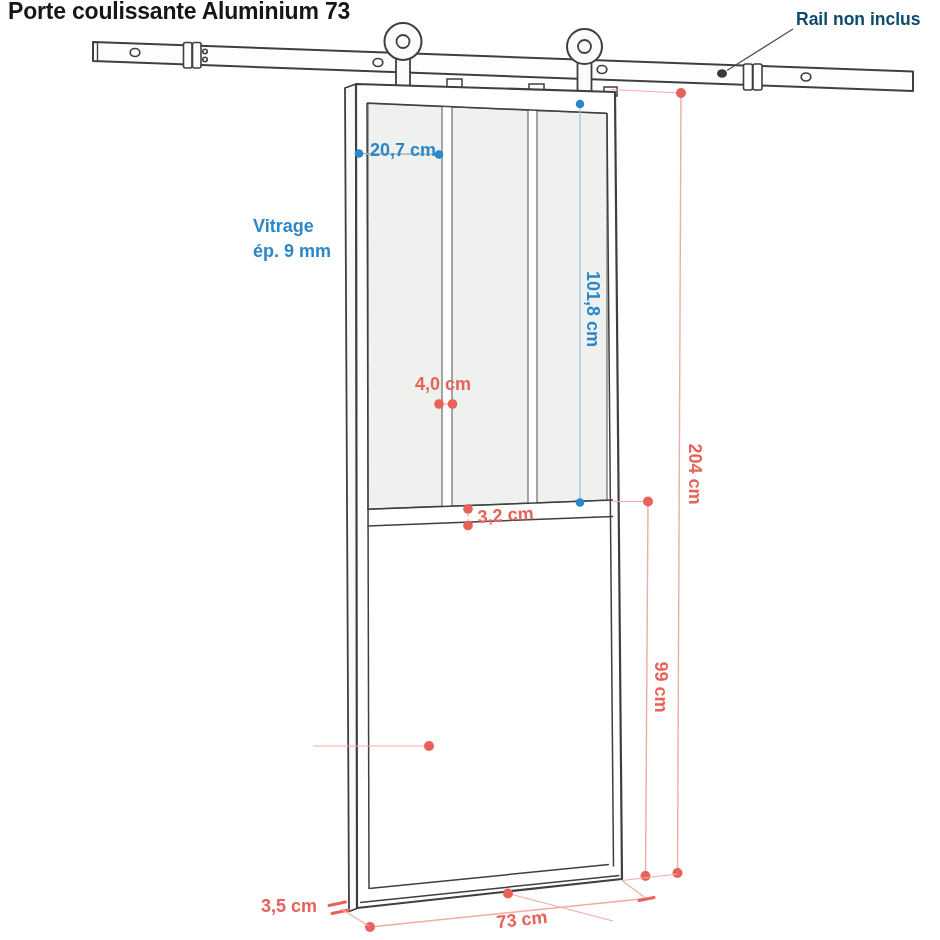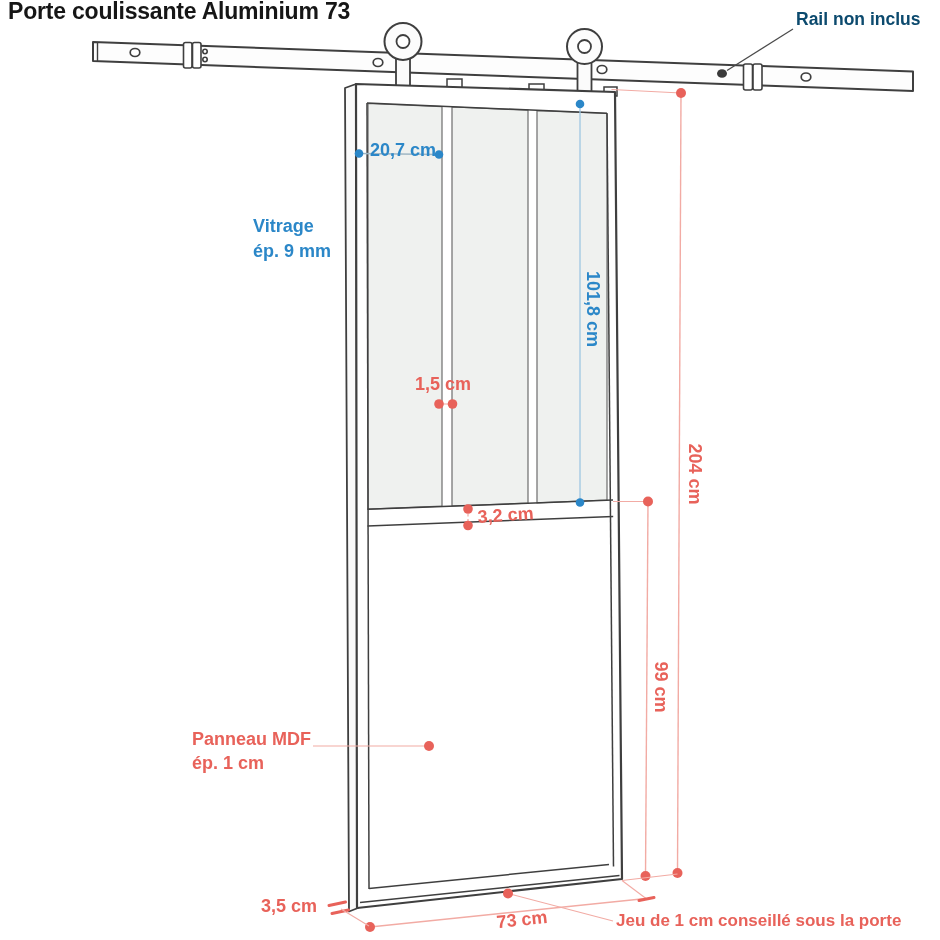--- a/index.html
+++ b/index.html
@@ -160,25 +160,20 @@
   <div id="title" class="lbl">Porte coulissante Aluminium 73</div>
   <div id="rail-note" class="lbl black">Rail non inclus</div>
 
   <div id="pane-width" class="lbl blue">20,7 cm</div>
   <div id="glazing" class="lbl blue">
     <span>Vitrage</span>
     <span>ép. 9 mm</span>
   </div>
   <div id="glass-height" class="lbl blue">101,8 cm</div>
 
-  <div id="muntin-width" class="lbl red">1,5 cm</div>
+  <div id="muntin-width" class="lbl red">4,0 cm</div>
   <div id="mid-rail" class="lbl red">3,2 cm</div>
   <div id="door-height" class="lbl red">204 cm</div>
   <div id="panel-height" class="lbl red">99 cm</div>
-  <div id="mdf-label" class="lbl red">
-    <span>Panneau MDF</span>
-    <span>ép. 1 cm</span>
-  </div>
   <div id="frame-width" class="lbl red">3,5 cm</div>
   <div id="door-width" class="lbl red">73 cm</div>
-  <div id="gap-note" class="lbl red">Jeu de 1 cm conseillé sous la porte</div>
 
 </div>
 
 </body></html>

